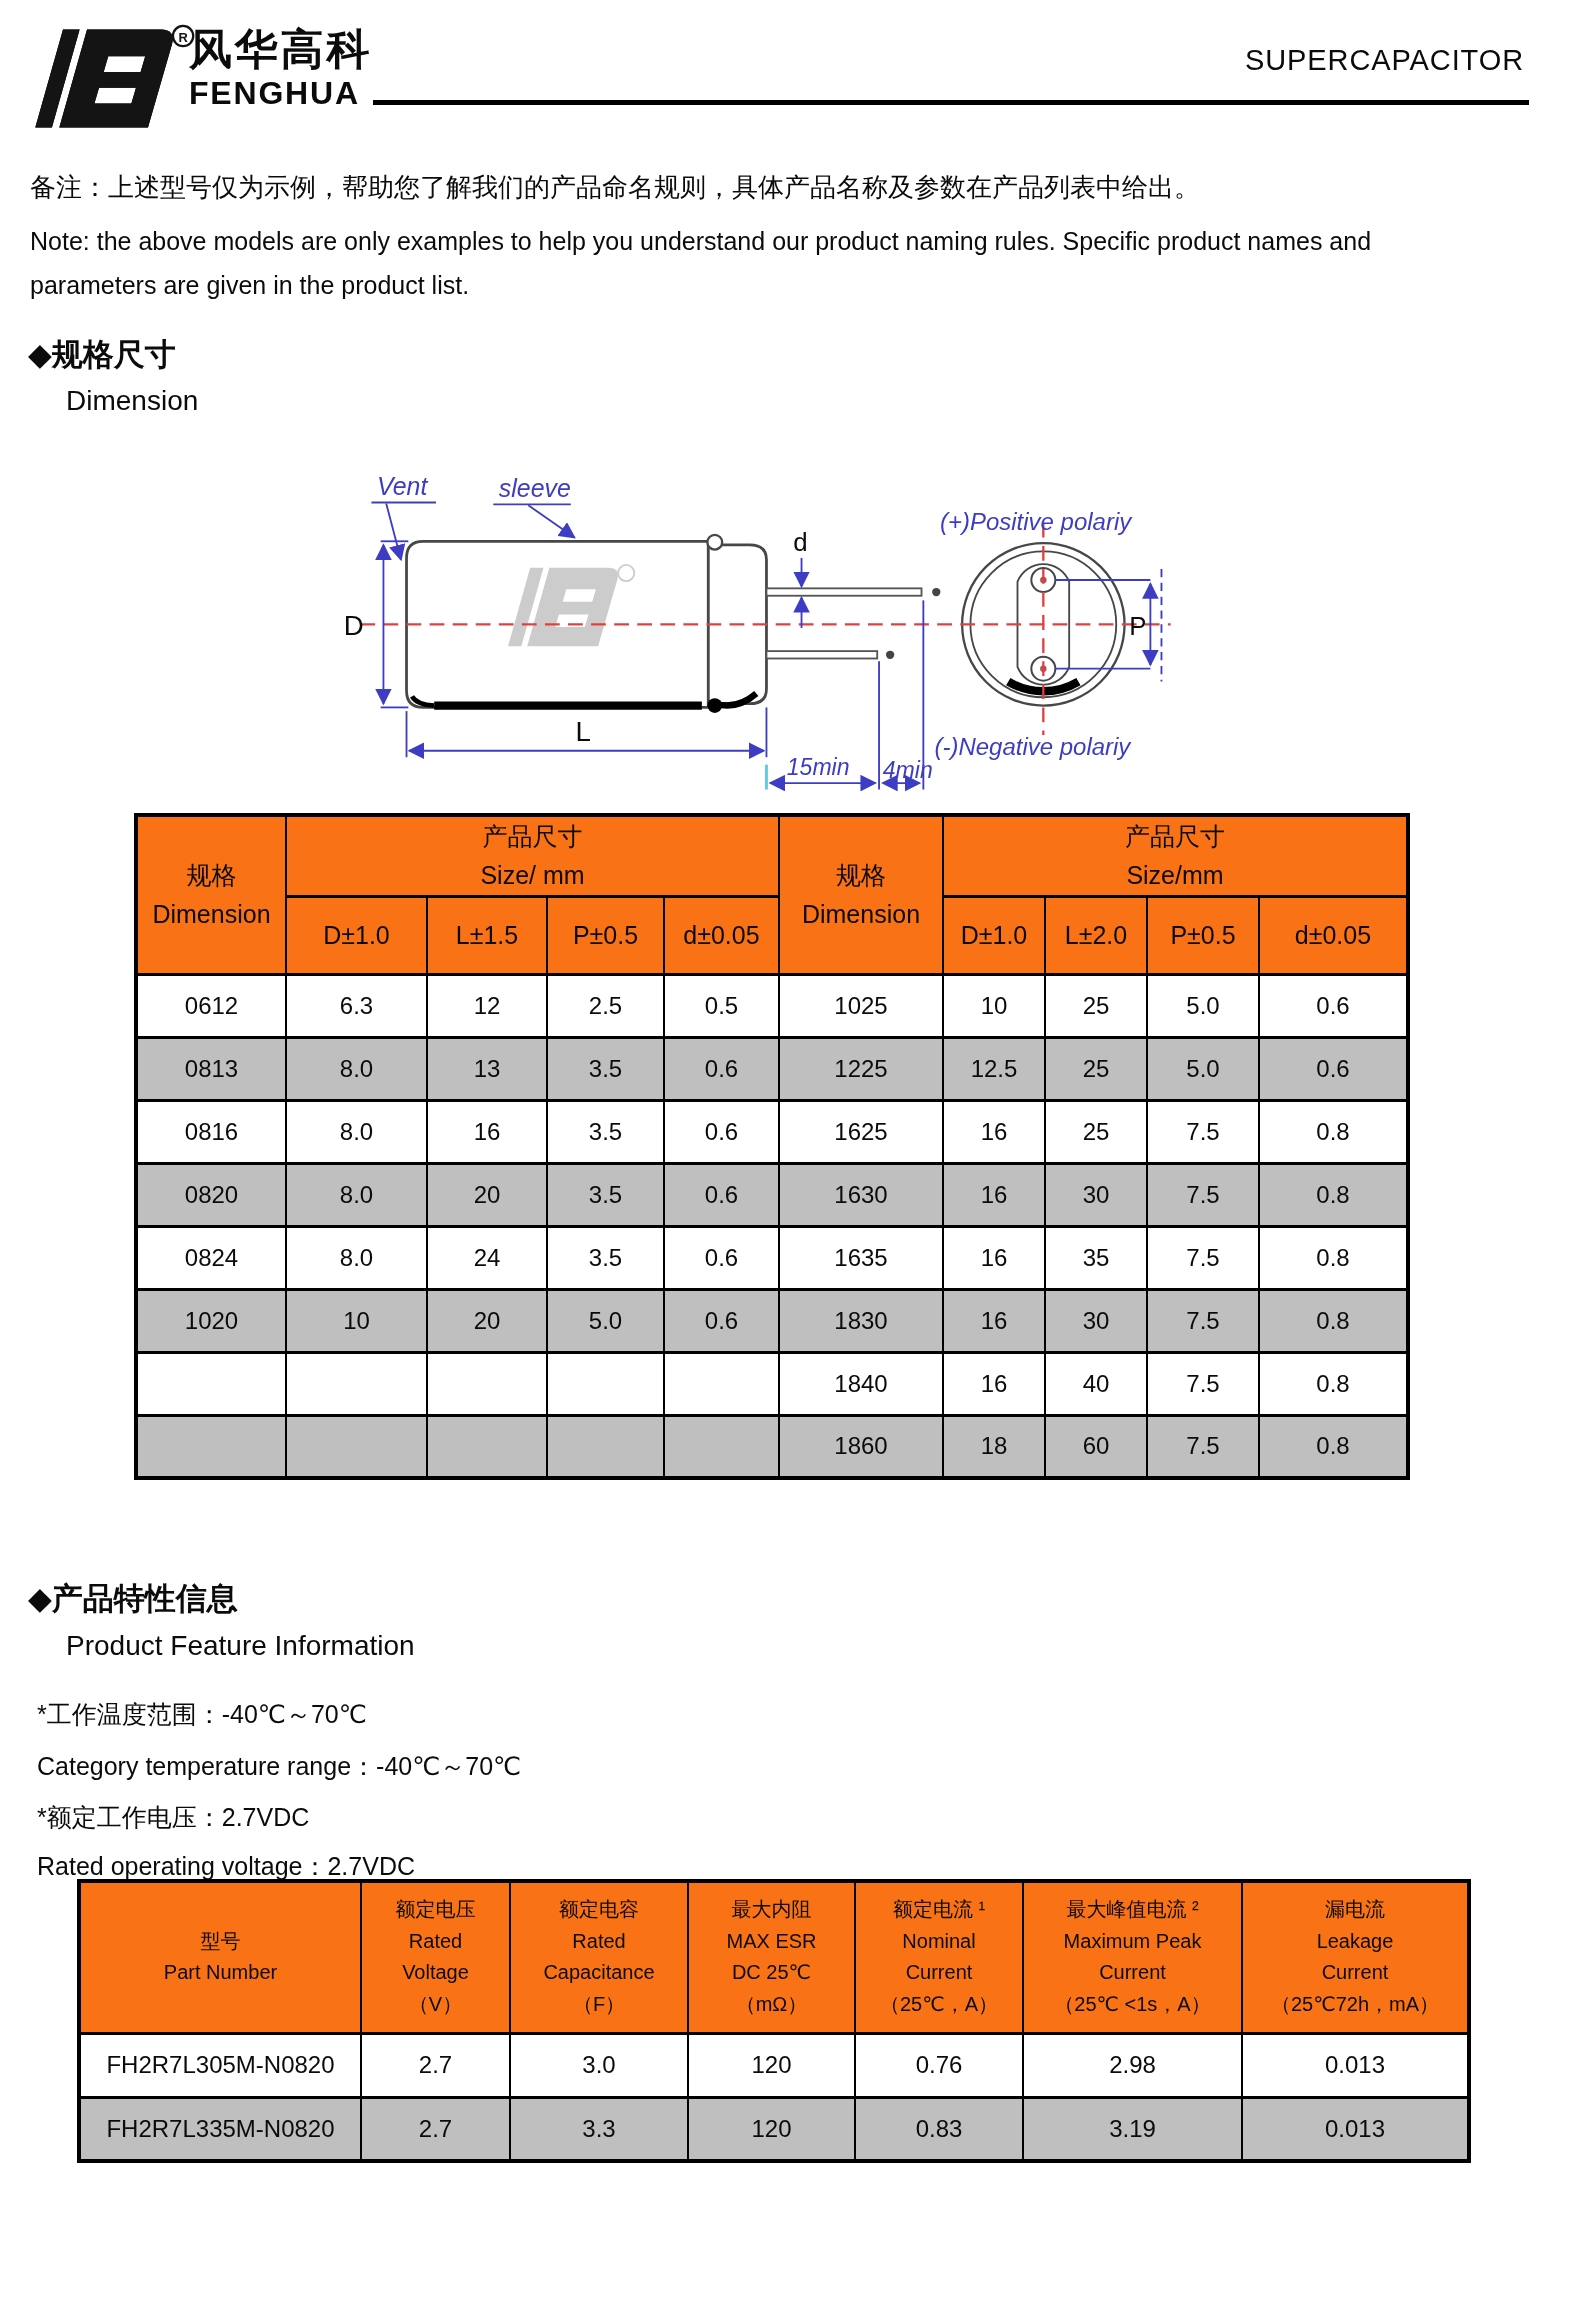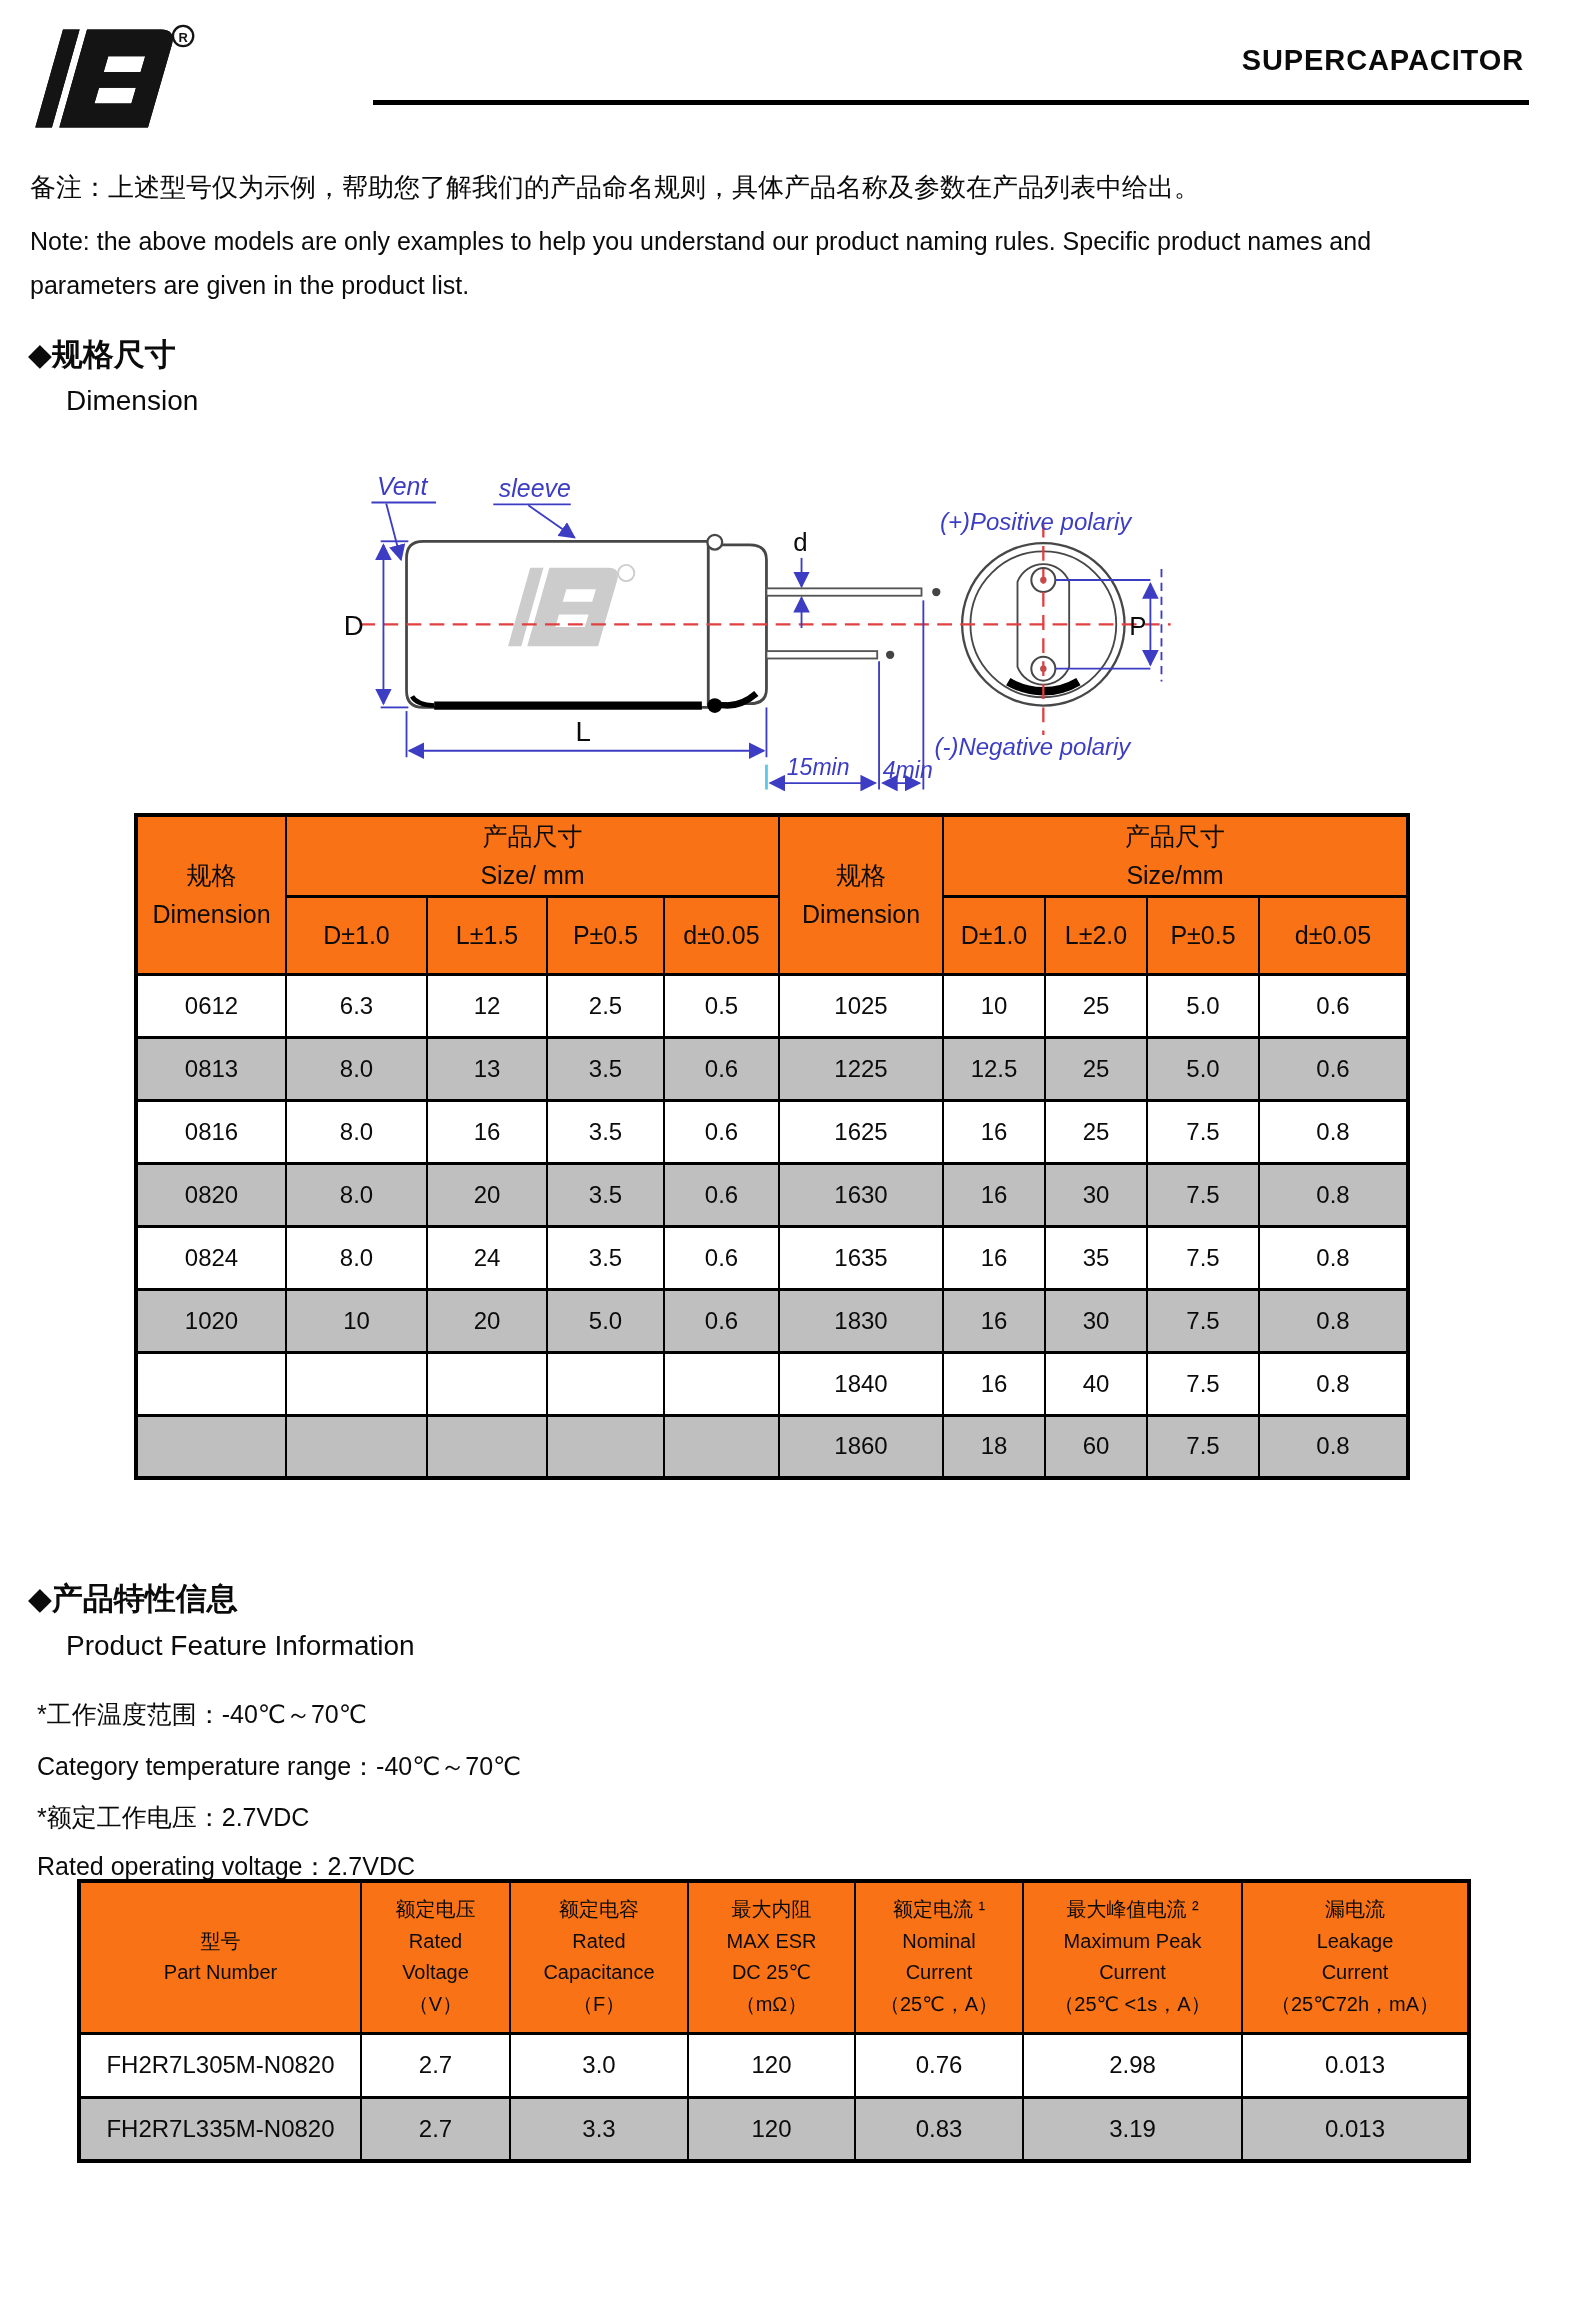--- a/index.html
+++ b/index.html
@@ -5,21 +5,21 @@
   html,body{margin:0;padding:0;background:#888;}
   .page{
     position:relative;width:1588px;height:2303px;background:#ffffff;
     font-family:"Liberation Sans","DejaVu Sans",sans-serif;color:#0b0b0b;
     overflow:hidden;margin:0 auto;
   }
   .abs{position:absolute;}
   
   .brand-cn{font-size:43px;font-weight:bold;letter-spacing:2.8px;line-height:1.1;}
   .brand-en{font-size:32px;font-weight:bold;letter-spacing:1.8px;line-height:1.1;margin-top:2.8px;}
-  .doc-title{font-size:29px;font-weight:bold;letter-spacing:0.9px;}
+  .doc-title{font-size:29px;font-weight:normal;letter-spacing:0.9px;}
   .header-rule{background:#000;height:4.6px;}
   
   .note-cn{font-size:26px;}
   .note-en{font-size:25px;}
   
   .sec-cn{font-size:31px;font-weight:bold;}
   .sec-en{font-size:28px;}
   .feat-line{font-size:25px;text-align:center;}
   
   table.sheet{border-collapse:collapse;table-layout:fixed;border:4.6px solid #000;}
@@ -50,20 +50,24 @@
                M 84,52 L 124,52 L 129,35 L 89,35 Z
                M 74,86 L 114,86 L 119,69 L 79,69 Z"></path>
     </g>
     <g fill="#141414">
       <use href="#fh-mark-paths"></use>
     </g>
     <circle cx="170" cy="13" r="11" fill="none" stroke="#141414" stroke-width="2.5"></circle>
     <text x="170" y="19" text-anchor="middle" font-size="14" font-weight="bold" fill="#141414">R</text>
   </svg>
 
+  <div class="abs" style="left:189px;top:26px">
+    <div class="brand-cn">风华高科</div>
+    <div class="brand-en">FENGHUA</div>
+  </div>
 
   <div class="abs doc-title" style="right:64px;top:44px">SUPERCAPACITOR</div>
 
   <div class="abs header-rule" style="left:373px;top:100px;width:1156px"></div>
 
   <div class="abs note-cn" style="left:30px;top:170px">备注：上述型号仅为示例，帮助您了解我们的产品命名规则，具体产品名称及参数在产品列表中给出。</div>
   <div class="abs note-en" style="left:30px;top:227px">Note: the above models are only examples to help you understand our product naming rules. Specific product names and</div>
   <div class="abs note-en" style="left:30px;top:271px">parameters are given in the product list.</div>
 
   <div class="abs sec-cn" style="left:28px;top:334px">◆规格尺寸</div>

